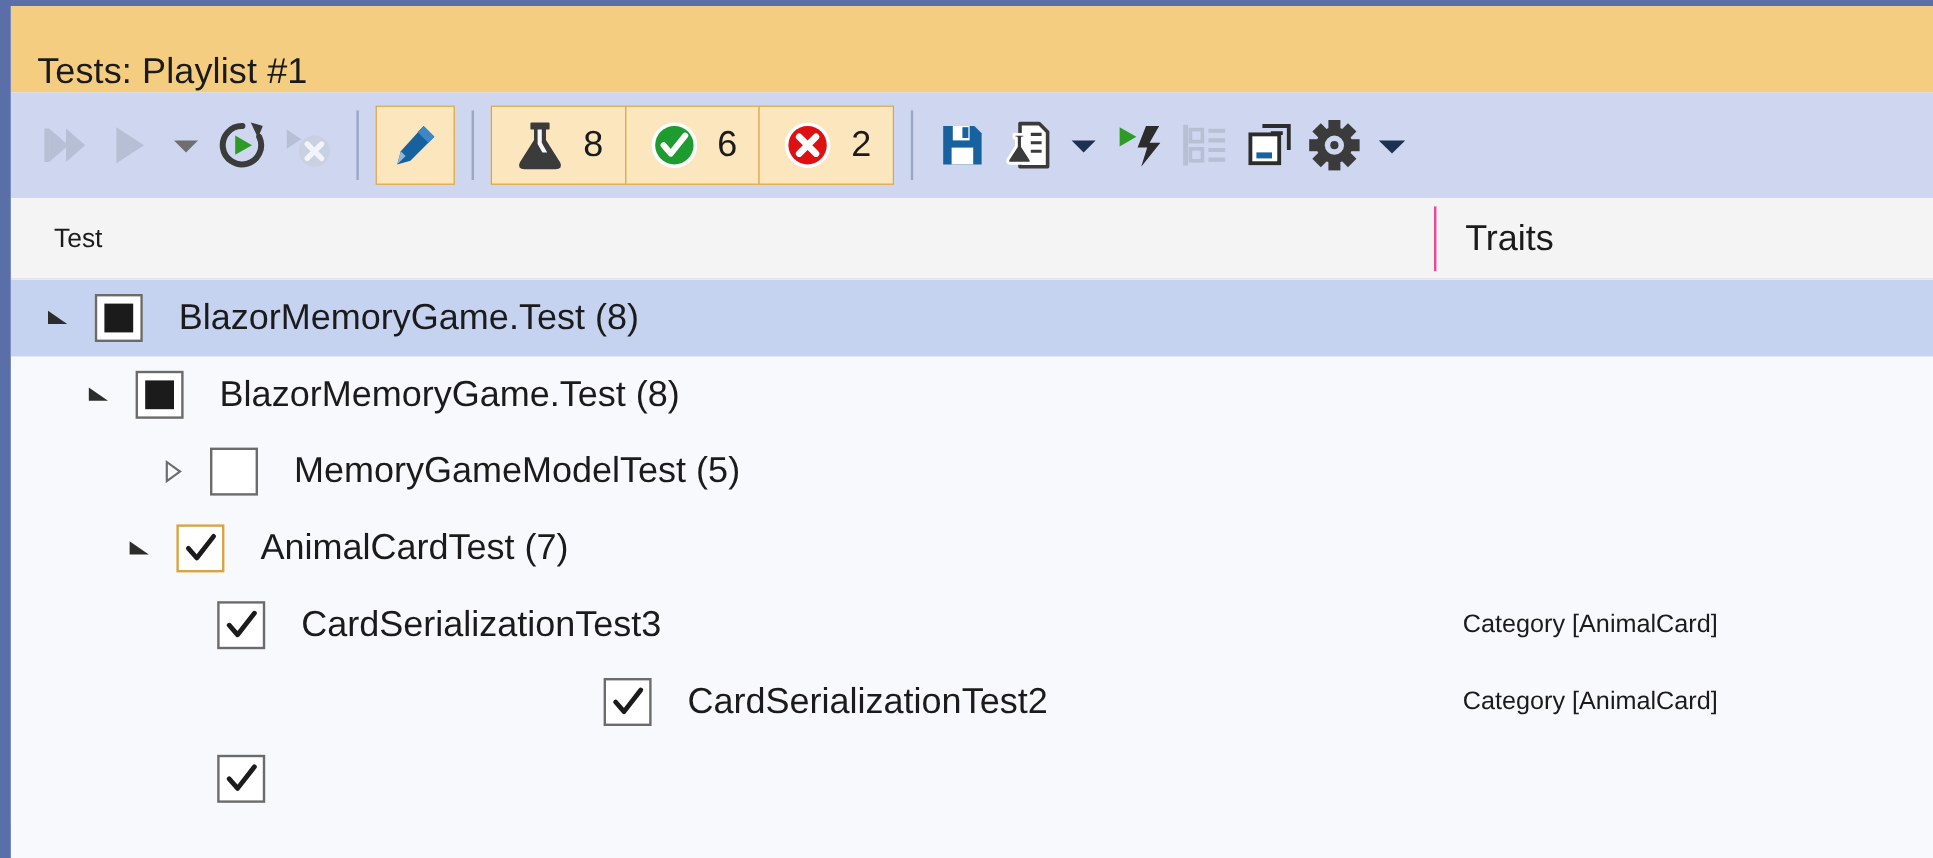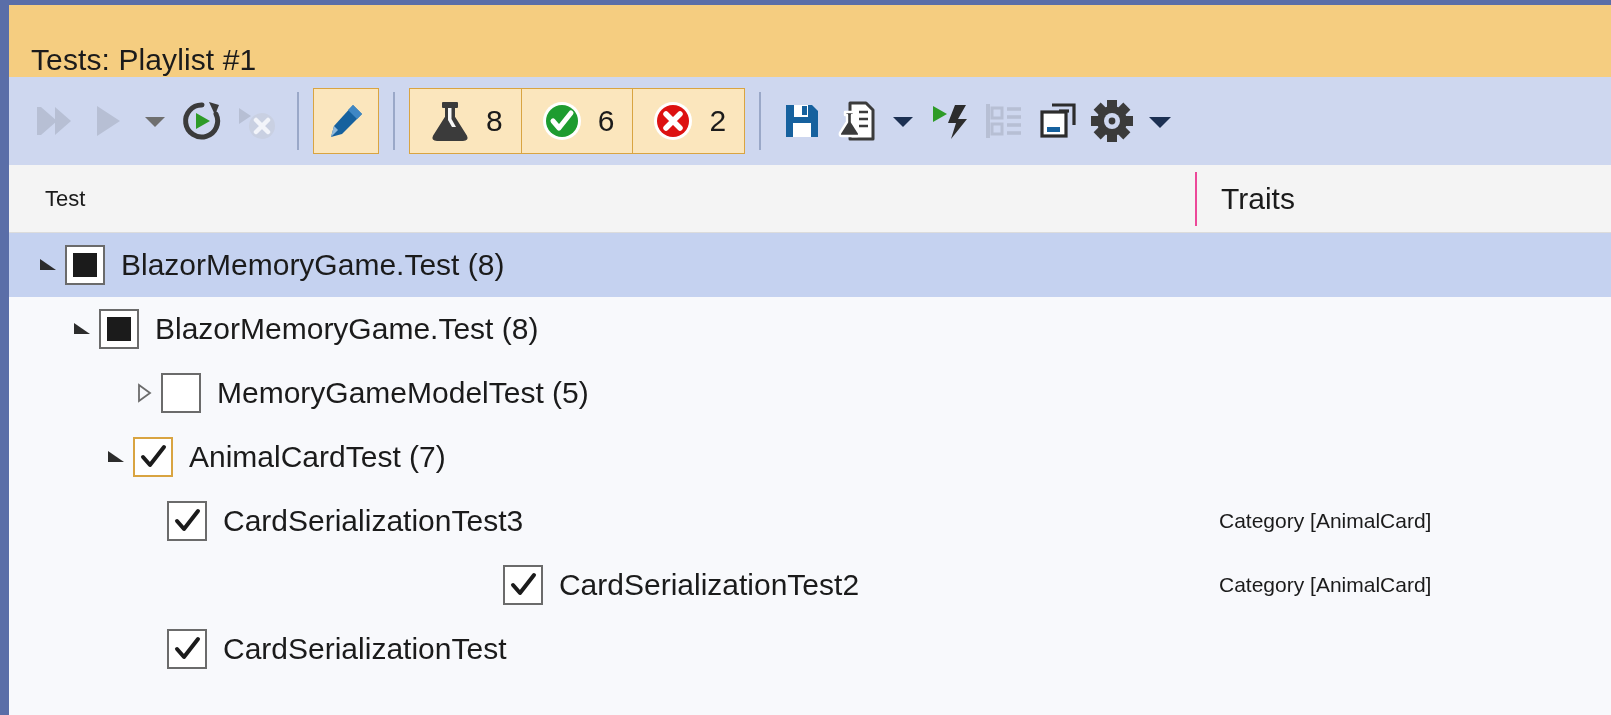--- a/index.html
+++ b/index.html
@@ -137,20 +137,21 @@
     position: relative;
   }
   .row.selected { background: #c5d2f0; }
 
   .row-main {
     width: 1186px;
     display: flex;
     align-items: center;
     box-sizing: border-box;
     flex: none;
+    gap: 14px;
   }
   .row-traits {
     flex: 1;
     padding-left: 24px;
     box-sizing: border-box;
     font-size: 21px;
     color: #1b1b1b;
     white-space: nowrap;
   }
 
@@ -435,19 +436,18 @@
         <div class="row-traits">Category [AnimalCard]</div>
       </div>
       <div class="row">
         <div class="row-main" style="padding-left: 124px;">
           <div class="twisty"></div>
           <div class="cbox">
             <svg width="30" height="30" viewBox="0 0 30 30">
               <path d="M5 15 L12 23 L26 5" fill="none" stroke="#1b1b1b" stroke-width="4" stroke-linecap="round" stroke-linejoin="round"></path>
             </svg>
           </div>
-          <span class="row-label">CardSerializationTest</span>
         </div>
         <div class="row-traits"></div>
       </div>
     </div>
 
 </div>
 
 </body></html>

